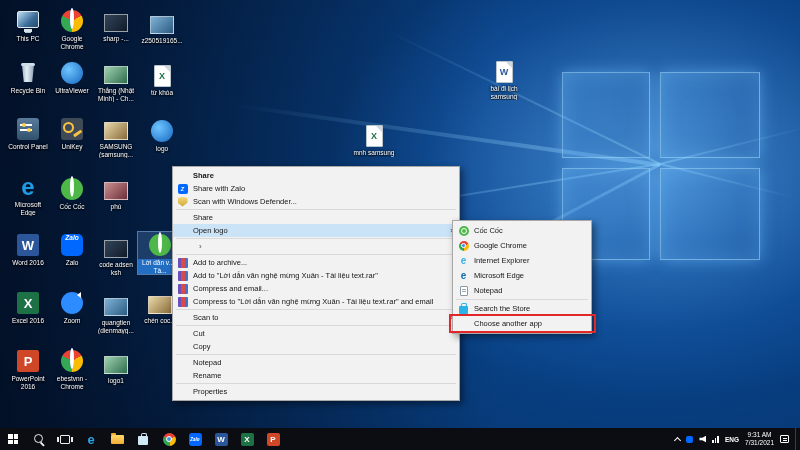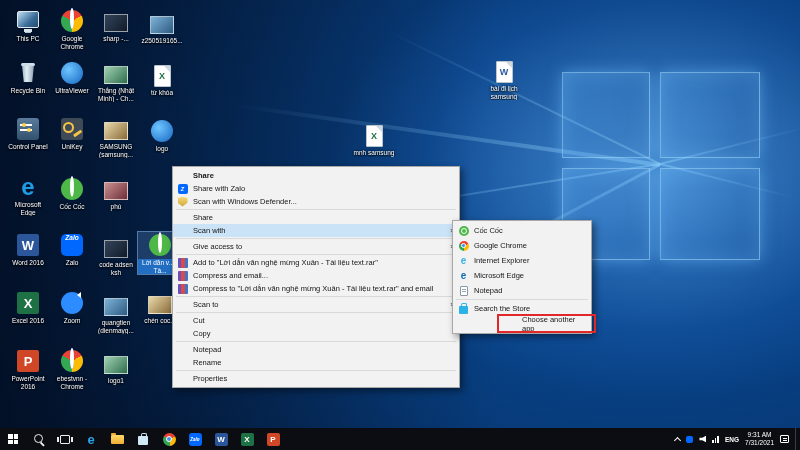--- a/index.html
+++ b/index.html
@@ -124,21 +124,21 @@
   .mini-store { width:9px; height:8px; background:#2bb3e6; border-radius:1px; position:relative; margin-top:2px; }
   .mini-store::before { content:""; position:absolute; top:-3px; left:2px; width:4px; height:3px;
     border:1px solid #2bb3e6; border-bottom:none; border-radius:2px 2px 0 0; }
 
   
   .smenu { position:absolute; left:452px; top:220px; width:140px; background:#f2f2f2;
     border:1px solid #a8a8a8; box-shadow:3px 3px 7px rgba(0,0,0,.45); padding:2px 0;
     font-size:7.5px; color:#151515; z-index:11; }
   .smi { display:flex; align-items:center; height:15px; padding:0 8px 0 5px; cursor:default; }
   .smi .ico { width:11px; height:11px; margin-right:5px; flex:0 0 11px; display:flex; align-items:center; justify-content:center; }
-  .smi-wrap { position:relative;margin-left:48px; }
+  .smi-wrap { position:relative; }
   .annotation { position:absolute; left:-4px; right:-5px; top:-2px; bottom:-2px;
     border:2px solid #e12727; pointer-events:none; }
 
   
   .taskbar { position:absolute; left:0; right:0; bottom:0; height:22px; background:#0c0d12;
     display:flex; align-items:center; z-index:20; }
   .tb { width:26px; height:22px; display:flex; align-items:center; justify-content:center; cursor:pointer; }
   .winlogo { display:grid; grid-template-columns:4.5px 4.5px; grid-template-rows:4.5px 4.5px; gap:1px; }
   .winlogo i { background:#fff; }
   .tb-search { position:relative; width:11px; height:11px; }
@@ -394,30 +394,35 @@
         </span>
         <span class="lbl">Scan with Windows Defender...</span>
       </div>
     <div class="sep"></div>
     <div class="mi">
         <span class="ico"></span>
         <span class="lbl">Share</span>
       </div>
     <div class="mi hl">
         <span class="ico"></span>
-        <span class="lbl">Scan with</span>
+        <span class="lbl">Open logo</span>
         <span class="arr">›</span>
       </div>
     <div class="sep"></div>
     <div class="mi">
         <span class="ico"></span>
-        <span class="lbl">Give access to</span>
         <span class="arr">›</span>
       </div>
     <div class="sep"></div>
+    <div class="mi">
+        <span class="ico">
+          <span class="mini mini-rar"></span>
+        </span>
+        <span class="lbl">Add to archive...</span>
+      </div>
     <div class="mi">
         <span class="ico">
           <span class="mini mini-rar"></span>
         </span>
         <span class="lbl">Add to "Lời dẫn văn nghệ mừng Xuân - Tài liệu text.rar"</span>
       </div>
     <div class="mi">
         <span class="ico">
           <span class="mini mini-rar"></span>
         </span>

